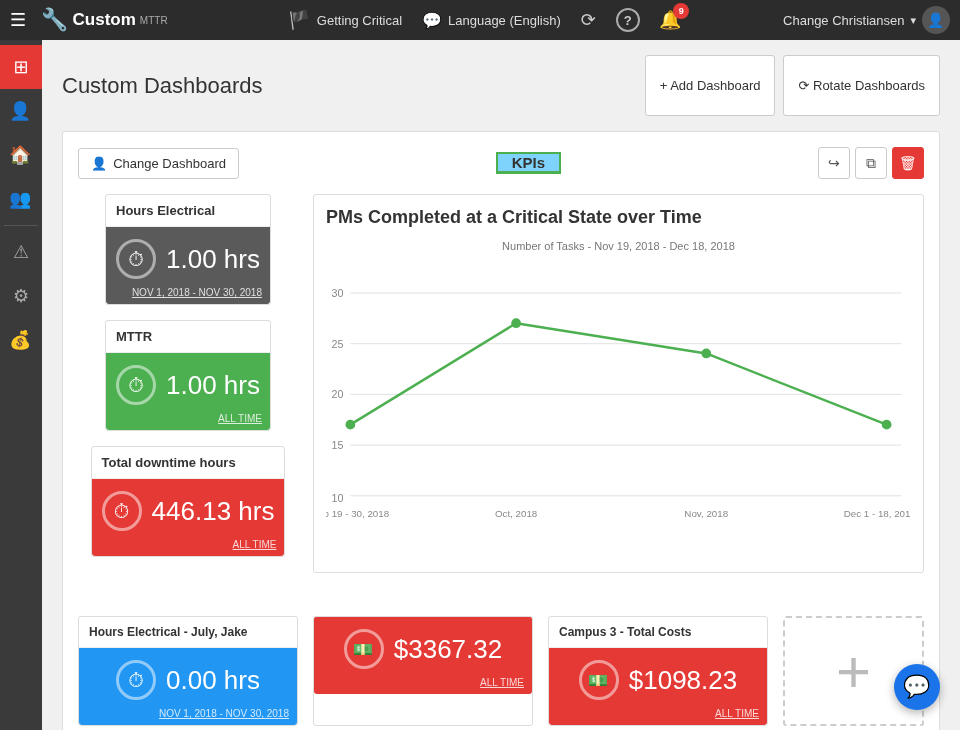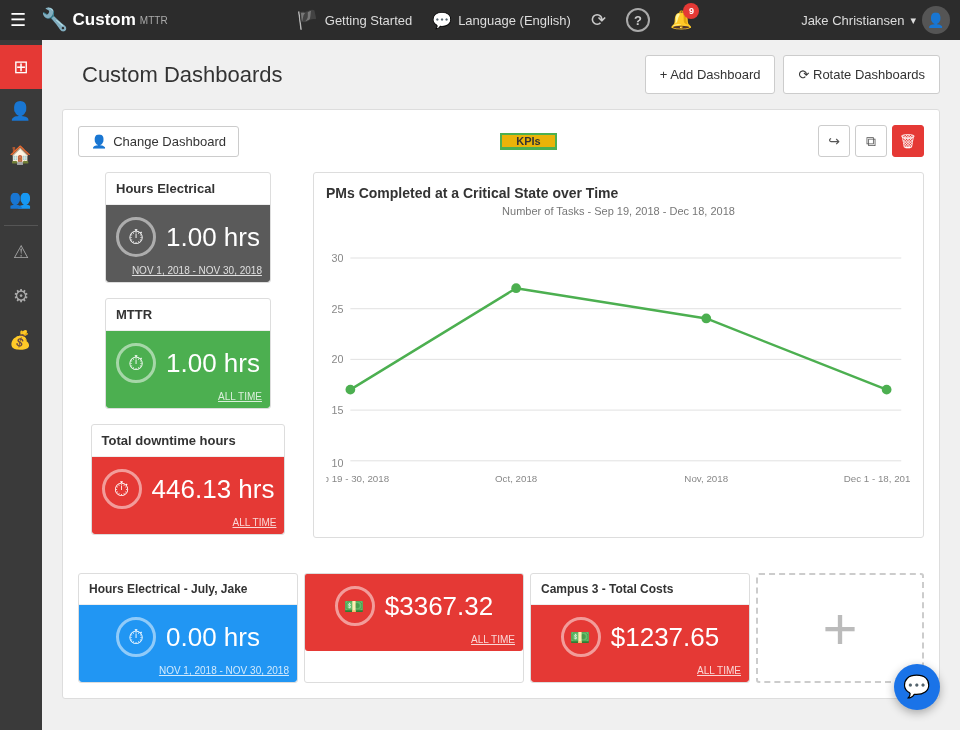--- a/index.html
+++ b/index.html
@@ -70,26 +70,25 @@
       padding: 15px 20px;
       min-height: calc(730px - 40px);
     }
 
     
     .page-header {
       display: flex;
       align-items: center;
       justify-content: space-between;
       margin-bottom: 15px;
-      margin-left: 20px;
     }
     .page-title { font-size: 22px; color: #333; font-weight: 400; }
     .header-buttons { display: flex; gap: 8px; }
     .btn {
-      padding: 11px 14px;
+      padding: 22px 14px;
       border: 1px solid #ccc;
       border-radius: 3px;
       cursor: pointer;
       font-size: 13px;
       display: flex;
       align-items: center;
       gap: 5px;
     }
     .btn-default { background: #fff; color: #333; }
 
@@ -120,22 +119,22 @@
       color: #333;
     }
     .tab-container {
       display: flex;
       gap: 0;
     }
     .tab {
       padding: 0 14px;
       border: 2px solid #4caf50;
       cursor: pointer;
-      font-size: 11px;
-      background: #eab308;
+      font-size: 15px;
+      background: #7dd3fc;
       color: #333;
       font-weight: 600;
     }
     .tab.active { border-bottom: 3px solid #4caf50; }
     .toolbar-actions { display: flex; gap: 5px; }
     .action-btn {
       width: 32px; height: 32px;
       border: 1px solid #ccc;
       border-radius: 3px;
       background: #fff;
@@ -208,38 +207,38 @@
     .kpi-green { background: #4caf50; }
     .kpi-red { background: #e53935; }
     .kpi-blue { background: #2196f3; }
 
     
     .chart-panel {
       border: 1px solid #ddd;
       border-radius: 3px;
       padding: 12px;
     }
-    .chart-title { font-size: 14px; font-weight: 600; color: #333; margin-bottom: 4px; }
+    .chart-title { font-size: 18px; font-weight: 600; color: #333; margin-bottom: 12px; }
     .chart-subtitle { font-size: 11px; color: #777; text-align: center; margin-bottom: 8px; }
 
     .chart-area {
       position: relative;
       height: 300px;
     }
     .chart-svg {
       width: 100%;
       height: 100%;
     }
 
     
     .bottom-row {
       display: grid;
       grid-template-columns: 220px 220px 220px 1fr;
-      gap: 6px;
-      margin-top: 20px;
+      gap: 15px;
+      margin-top: 28px;
     }
 
     .bottom-kpi-card {
       border: 1px solid #ddd;
       border-radius: 3px;
       overflow: hidden;
     }
     .bottom-kpi-header {
       padding: 8px 10px;
       font-weight: 600;
@@ -293,35 +292,35 @@
 <nav class="top-nav">
   <span class="hamburger-icon">☰</span>
   <div class="logo">
     <span style="color:#4caf50; font-size:22px;">🔧</span>
     <span style="color:#fff; font-weight:bold; font-size:17px;">Custom</span>
     <span style="color:#aaa; font-size:10px; font-weight:normal;">MTTR</span>
   </div>
   <div class="nav-center">
     <div class="nav-item">
       <span style="font-size:18px;">🏴</span>
-      <span>Getting Started</span>
+      <span>Getting Critical</span>
     </div>
     <div class="nav-item">
       <span style="font-size:16px;">💬</span>
       <span>Language (English)</span>
     </div>
     <div class="nav-icon" style="font-size:18px;">⟳</div>
     <div class="nav-icon" style="width:24px;height:24px;border-radius:50%;border:2px solid #aaa;display:flex;align-items:center;justify-content:center;font-size:13px;font-weight:bold;">?</div>
     <div class="nav-icon" style="font-size:18px;">
       🔔
       <div class="badge">9</div>
     </div>
   </div>
   <div class="user-info">
-    <span>Jake Christiansen</span>
+    <span>Change Christiansen</span>
     <span style="font-size:11px;">▾</span>
     <div class="avatar-circle">👤</div>
   </div>
 </nav>
 
 <aside class="sidebar">
   <div class="sidebar-item active">
     <span class="sidebar-icon">⊞</span>
   </div>
   <div class="sidebar-item">
@@ -412,21 +411,21 @@
               <span class="kpi-number">446.13 hrs</span>
             </div>
             <div class="kpi-footer">ALL TIME</div>
           </div>
         </div>
 
       </div>
 
       <div class="chart-panel">
         <div class="chart-title">PMs Completed at a Critical State over Time</div>
-        <div class="chart-subtitle">Number of Tasks - Sep 19, 2018 - Dec 18, 2018</div>
+        <div class="chart-subtitle">Number of Tasks - Nov 19, 2018 - Dec 18, 2018</div>
         <div class="chart-area">
           <svg class="chart-svg" viewBox="0 0 600 280">
 
             <text x="18" y="24" font-size="11" fill="#888" text-anchor="end">30</text>
             <text x="18" y="76" font-size="11" fill="#888" text-anchor="end">25</text>
             <text x="18" y="128" font-size="11" fill="#888" text-anchor="end">20</text>
             <text x="18" y="180" font-size="11" fill="#888" text-anchor="end">15</text>
             <text x="18" y="234" font-size="11" fill="#888" text-anchor="end">10</text>
 
             <line x1="25" y1="20" x2="590" y2="20" stroke="#e0e0e0" stroke-width="1"></line>
@@ -473,21 +472,21 @@
           </div>
           <div class="kpi-footer">ALL TIME</div>
         </div>
       </div>
 
       <div class="bottom-kpi-card">
         <div class="bottom-kpi-header">Campus 3 - Total Costs</div>
         <div class="kpi-value-container kpi-red">
           <div class="kpi-value-box">
             <div class="kpi-icon" style="font-size:16px;">💵</div>
-            <span class="kpi-number">$1237.65</span>
+            <span class="kpi-number">$1098.23</span>
           </div>
           <div class="kpi-footer">ALL TIME</div>
         </div>
       </div>
 
       <div class="add-widget-box">
         <span class="add-widget-plus">+</span>
       </div>
 
     </div>

